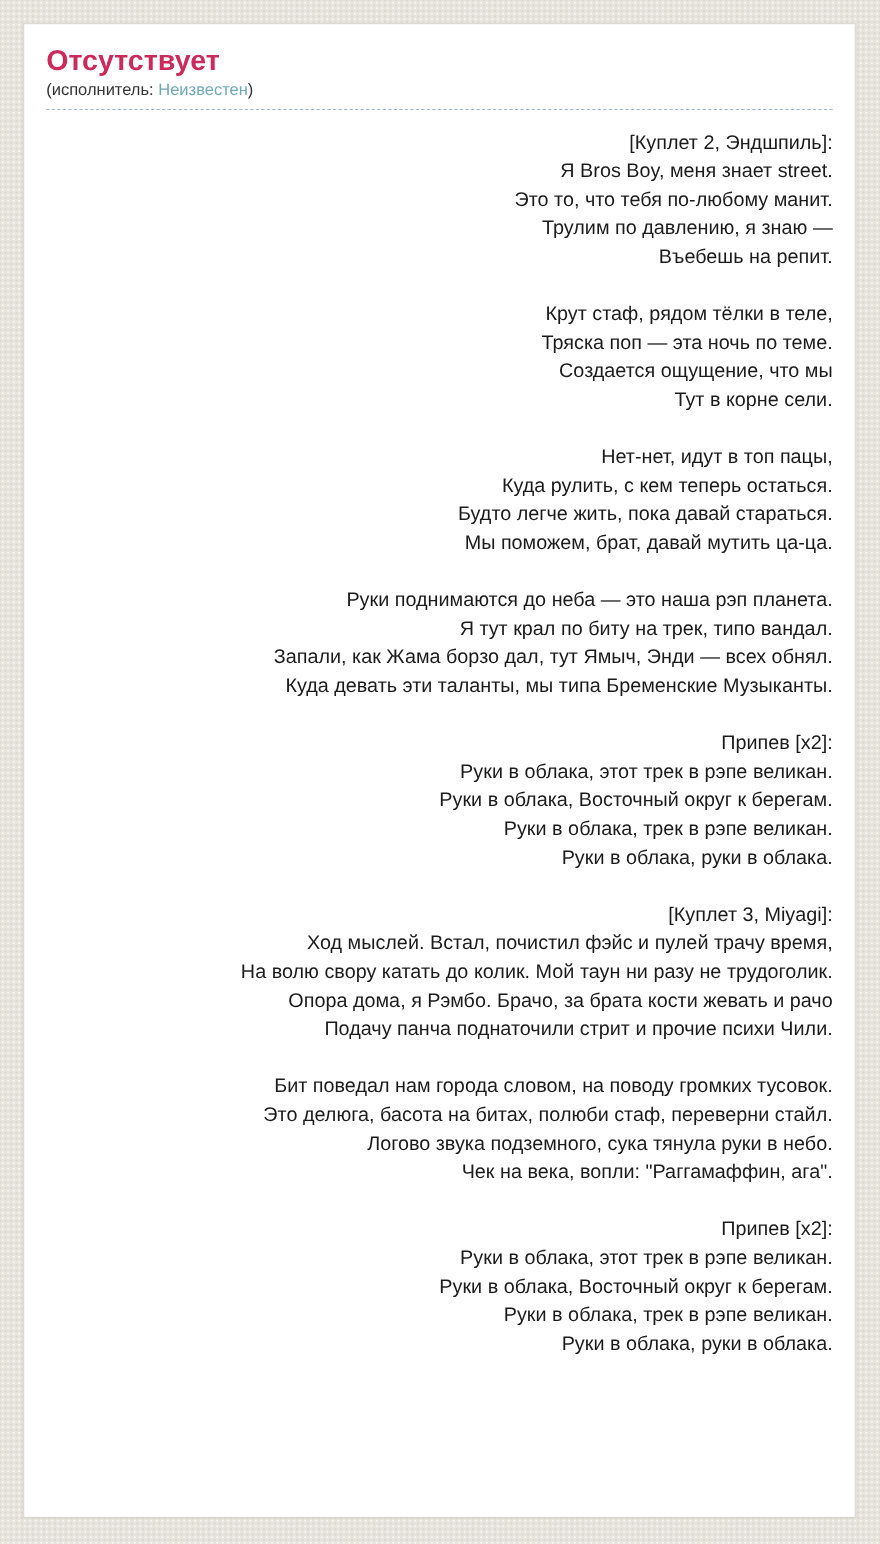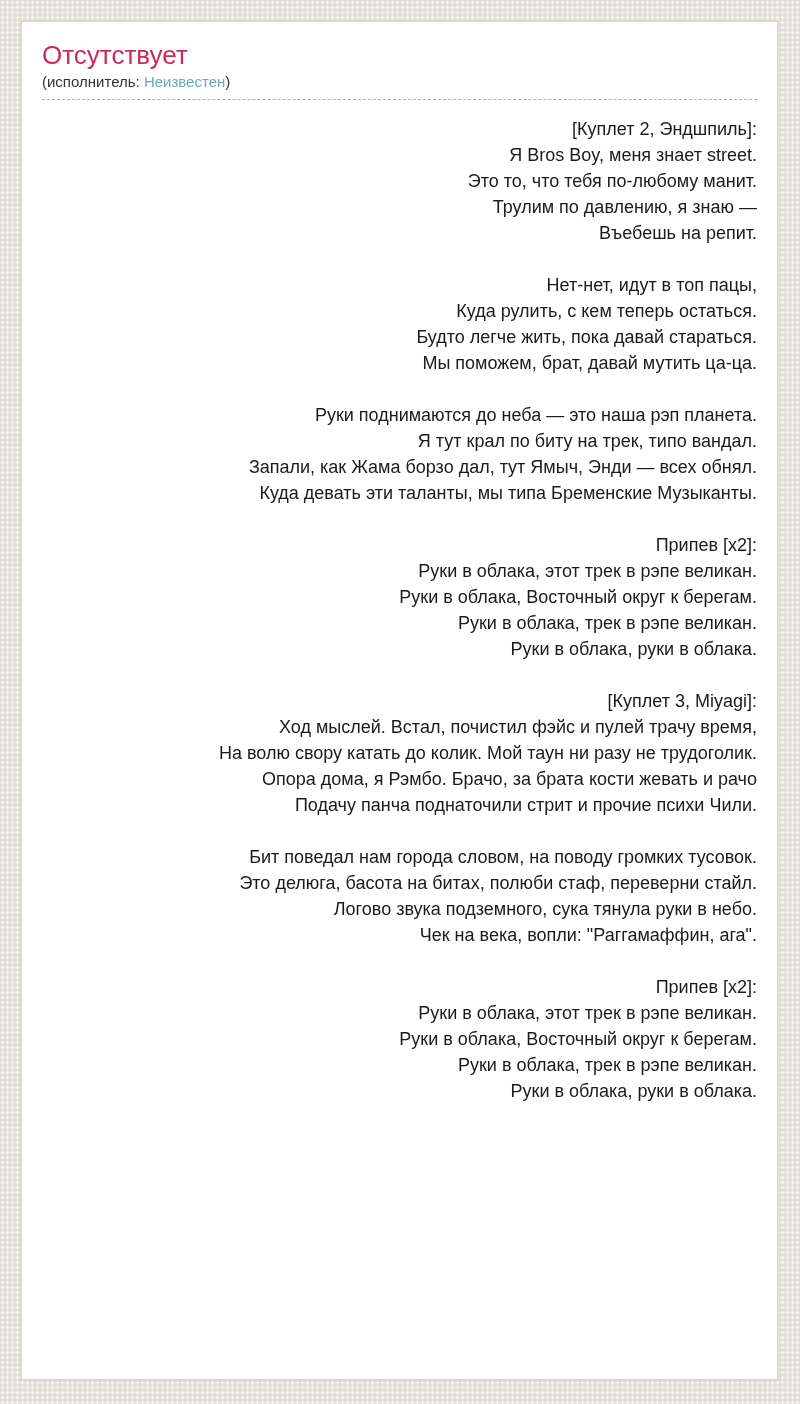--- a/index.html
+++ b/index.html
@@ -43,21 +43,21 @@
     padding: 18px 20px 20px 20px;
   }
   .header {
     border-bottom: 1px dashed var(--separator);
     padding-bottom: 5px;
   }
   .title {
     margin: 0;
     font-size: 26px;
     line-height: 30px;
-    font-weight: normal;
+    font-weight: bold;
     color: var(--title);
   }
   .subtitle {
     font-size: 15px;
     line-height: 24px;
     color: var(--subtitle-text);
     white-space: pre-wrap;
   }
   .artist {
     color: var(--artist-link);
@@ -77,20 +77,21 @@
 <body>
 
 <div class="page">
   <div class="card">
     <div class="header">
       <h1 class="title">Отсутствует</h1>
       <div class="subtitle"><span>(исполнитель: </span><a class="artist">Неизвестен</a><span>)</span></div>
     </div>
     <div class="lyrics">
         <p class="stanza">[Куплет 2, Эндшпиль]:<br>Я Bros Boy, меня знает street.<br>Это то, что тебя по-любому манит.<br>Трулим по давлению, я знаю —<br>Въебешь на репит.</p>
+        <p class="stanza">Крут стаф, рядом тёлки в теле,<br>Тряска поп — эта ночь по теме.<br>Создается ощущение, что мы<br>Тут в корне сели.</p>
         <p class="stanza">Нет-нет, идут в топ пацы,<br>Куда рулить, с кем теперь остаться.<br>Будто легче жить, пока давай стараться.<br>Мы поможем, брат, давай мутить ца-ца.</p>
         <p class="stanza">Руки поднимаются до неба — это наша рэп планета.<br>Я тут крал по биту на трек, типо вандал.<br>Запали, как Жама борзо дал, тут Ямыч, Энди — всех обнял.<br>Куда девать эти таланты, мы типа Бременские Музыканты.</p>
         <p class="stanza">Припев [x2]:<br>Руки в облака, этот трек в рэпе великан.<br>Руки в облака, Восточный округ к берегам.<br>Руки в облака, трек в рэпе великан.<br>Руки в облака, руки в облака.</p>
         <p class="stanza">[Куплет 3, Miyagi]:<br>Ход мыслей. Встал, почистил фэйс и пулей трачу время,<br>На волю свору катать до колик. Мой таун ни разу не трудоголик.<br>Опора дома, я Рэмбо. Брачо, за брата кости жевать и рачо<br>Подачу панча поднаточили стрит и прочие психи Чили.</p>
         <p class="stanza">Бит поведал нам города словом, на поводу громких тусовок.<br>Это делюга, басота на битах, полюби стаф, переверни стайл.<br>Логово звука подземного, сука тянула руки в небо.<br>Чек на века, вопли: "Раггамаффин, ага".</p>
         <p class="stanza">Припев [x2]:<br>Руки в облака, этот трек в рэпе великан.<br>Руки в облака, Восточный округ к берегам.<br>Руки в облака, трек в рэпе великан.<br>Руки в облака, руки в облака.</p>
       </div>
   </div>
 </div>
 

